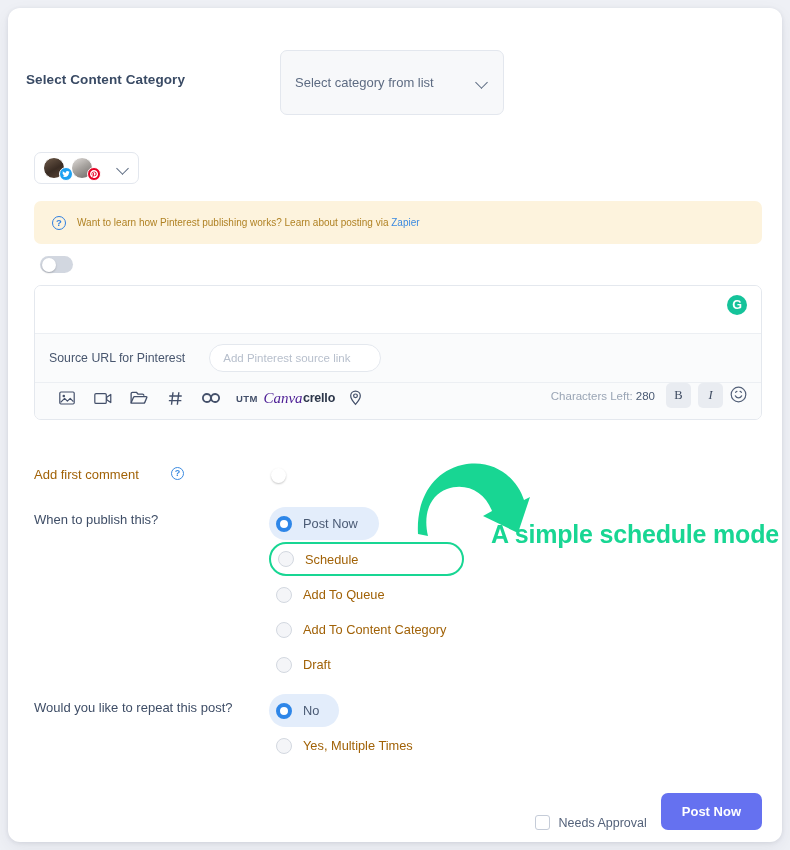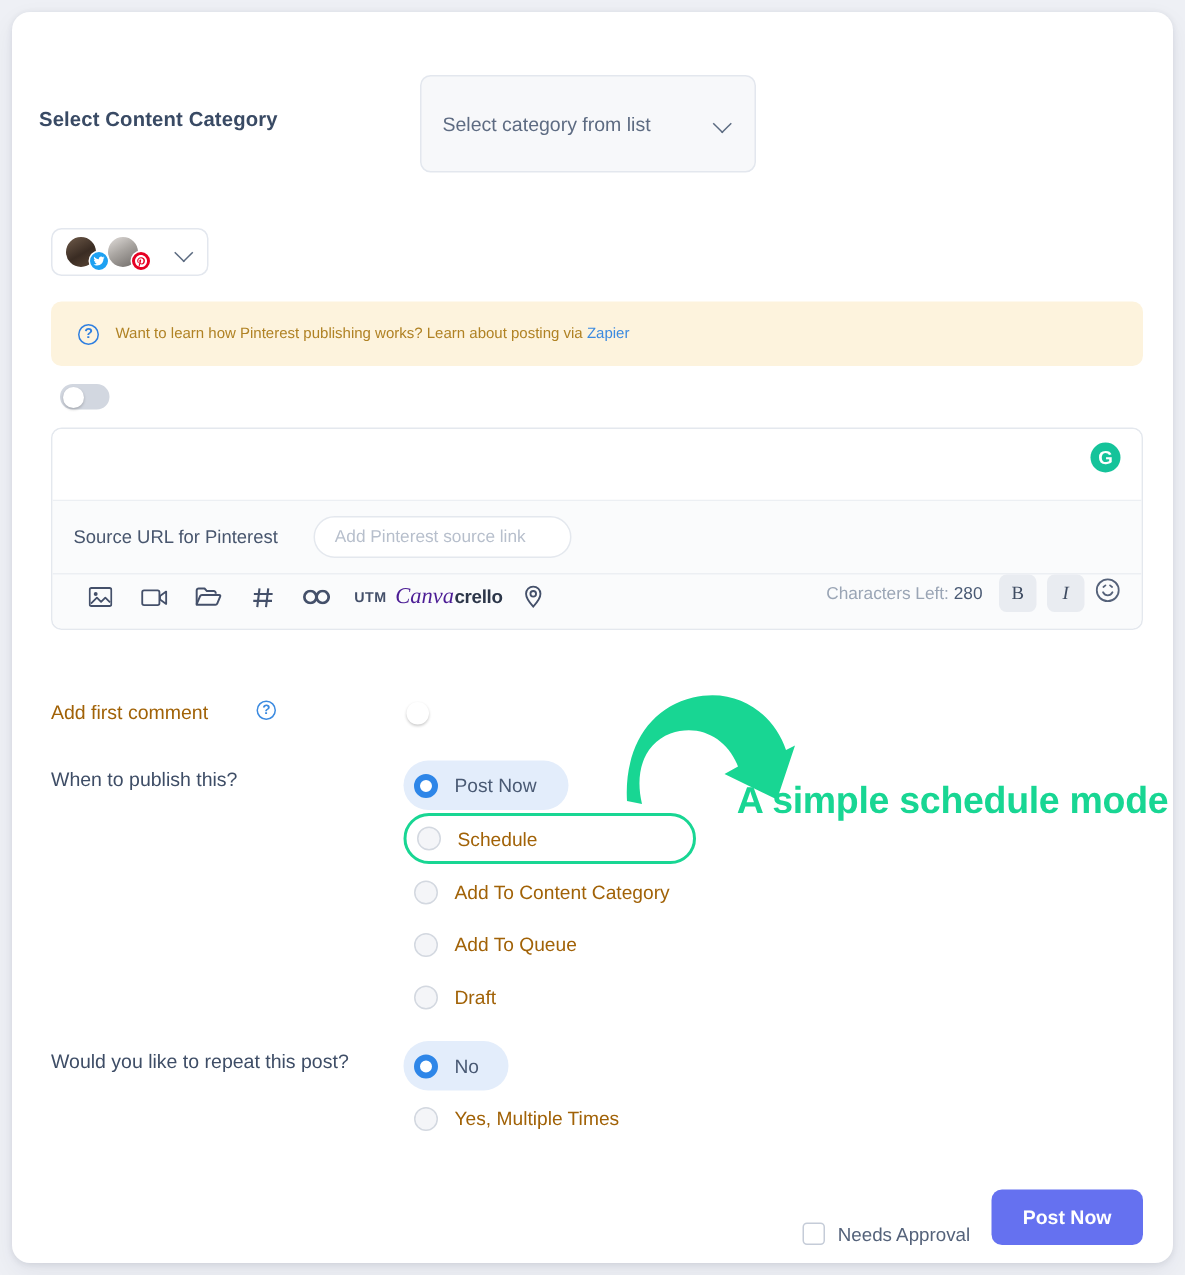--- a/index.html
+++ b/index.html
@@ -338,25 +338,25 @@
       <div class="radio-row selected">
         <span class="radio-dot"></span>
         <span class="radio-text">Post Now</span>
       </div>
       <div class="radio-row highlight">
         <span class="radio-dot"></span>
         <span class="radio-text">Schedule</span>
       </div>
       <div class="radio-row">
         <span class="radio-dot"></span>
+        <span class="radio-text">Add To Queue</span>
+      </div>
+      <div class="radio-row">
+        <span class="radio-dot"></span>
         <span class="radio-text">Add To Content Category</span>
-      </div>
-      <div class="radio-row">
-        <span class="radio-dot"></span>
-        <span class="radio-text">Add To Queue</span>
       </div>
       <div class="radio-row">
         <span class="radio-dot"></span>
         <span class="radio-text">Draft</span>
       </div>
     </div>
 
     <div class="rep-label">Would you like to repeat this post?</div>
     <div class="rep-group">
       <div class="radio-row selected">

